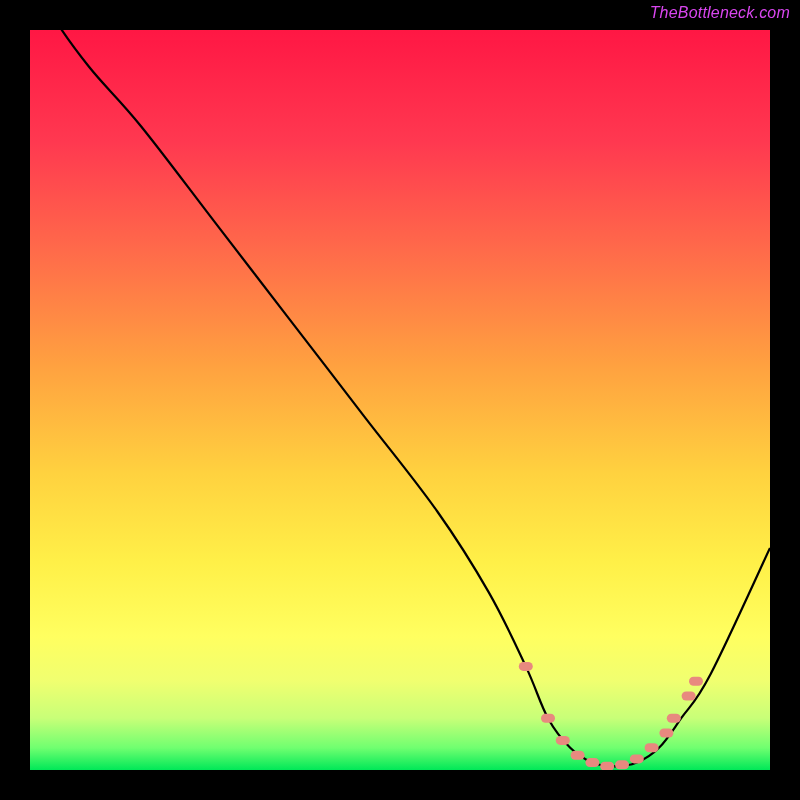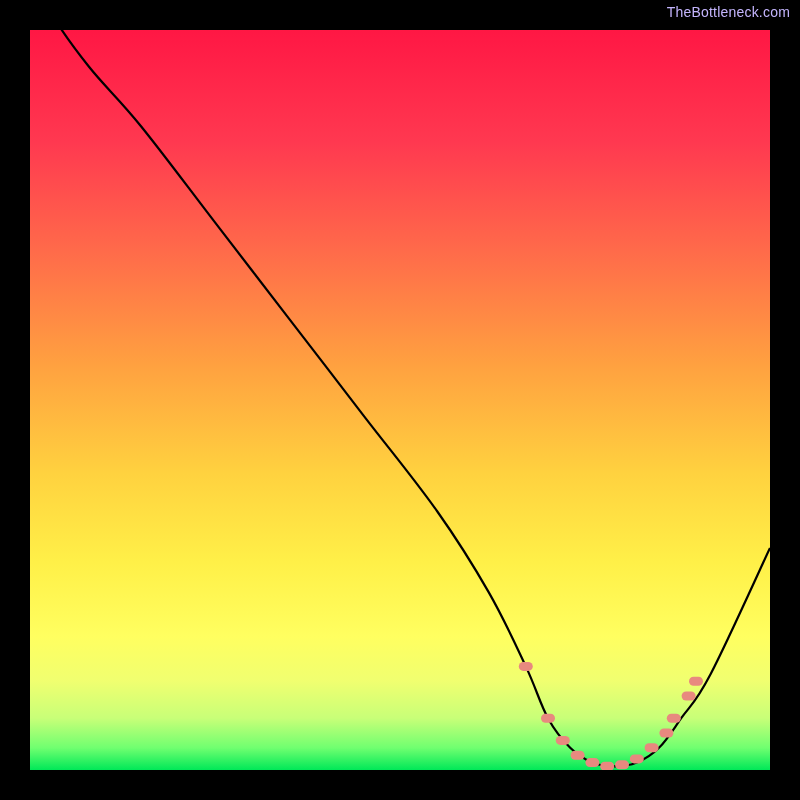--- a/index.html
+++ b/index.html
@@ -8,25 +8,26 @@
     width: 800px;
     height: 800px;
     background: #000;
     position: relative;
     font-family: Arial, Helvetica, sans-serif;
   }
   .watermark {
     position: absolute;
     top: 4px;
     right: 10px;
-    color: #c4b5fd;
-    font-size: 14px;
+    color: #d946ef;
+    font-size: 16px;
     font-weight: 500;
     letter-spacing: 0.2px;
     z-index: 10;
+    font-style: italic;
   }
   .plot-area {
     position: absolute;
     left: 30px;
     top: 30px;
     width: 740px;
     height: 740px;
     overflow: hidden;
   }
   .gradient-bg {

